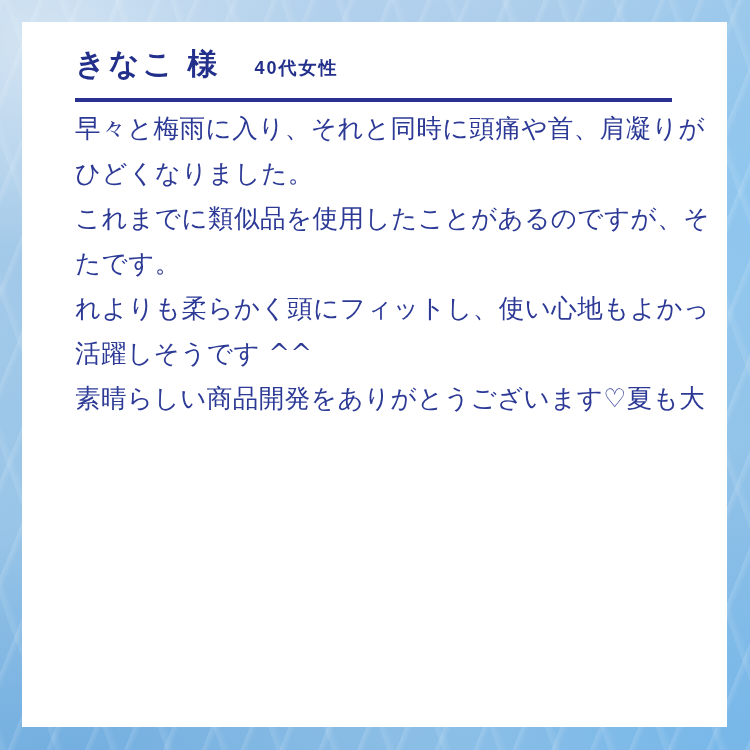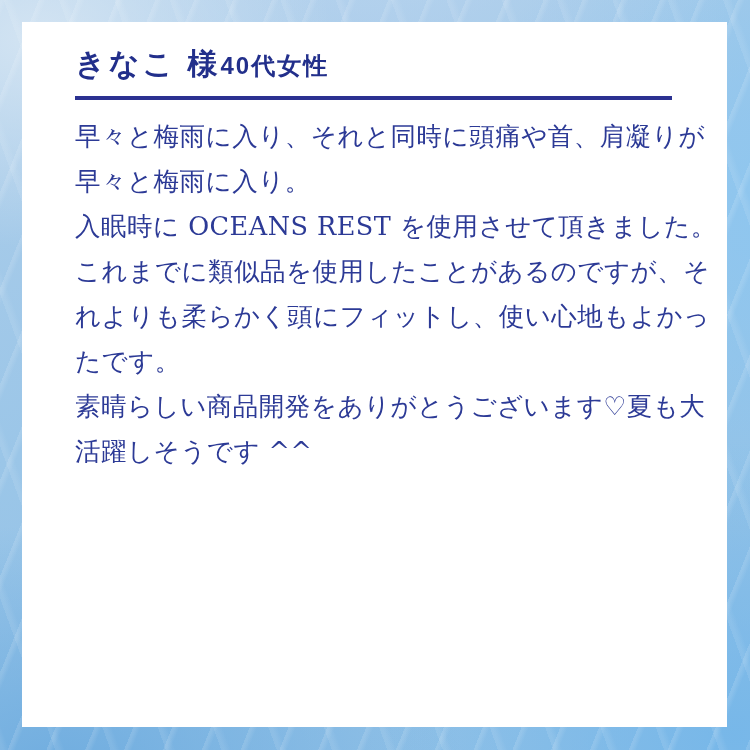--- a/index.html
+++ b/index.html
@@ -50,34 +50,35 @@
     color: #222f8b;
   }
 
   .customer-name {
     font-size: 30px;
     font-weight: bold;
     letter-spacing: 3px;
   }
 
   .customer-profile {
-    font-size: 24px;
+    margin-left: 34px;
+    font-size: 18px;
     font-weight: bold;
     letter-spacing: 2px;
   }
 
   .divider {
     margin-top: 14px;
     width: 597px;
     height: 4px;
     background: #2b3191;
   }
 
   .review-body {
-    margin-top: 14px;
+    margin-top: 4px;
   }
 
   .review-line {
     height: 45px;
     line-height: 45px;
     font-size: 25.5px;
     letter-spacing: 0.5px;
     white-space: nowrap;
     font-family: "DejaVu Serif", "Liberation Serif", serif;
     color: #2c3a96;
@@ -91,23 +92,22 @@
 
     <div class="card-header">
       <span class="customer-name">きなこ 様</span>
       <span class="customer-profile">40代女性</span>
     </div>
 
     <div class="divider"></div>
 
     <div class="review-body">
       <div class="review-line">早々と梅雨に入り、それと同時に頭痛や首、肩凝りが</div>
-      <div class="review-line">早々と梅雨に入り。</div>
-      <div class="review-line">入眠時に OCEANS REST を使用させて頂きました。</div>
+      <div class="review-line">ひどくなりました。</div>
       <div class="review-line">これまでに類似品を使用したことがあるのですが、そ</div>
+      <div class="review-line">たです。</div>
       <div class="review-line">れよりも柔らかく頭にフィットし、使い心地もよかっ</div>
-      <div class="review-line">たです。</div>
+      <div class="review-line">活躍しそうです ^^</div>
       <div class="review-line">素晴らしい商品開発をありがとうございます♡夏も大</div>
-      <div class="review-line">活躍しそうです ^^</div>
     </div>
 
   </div>
 </div>
 
 </body></html>

